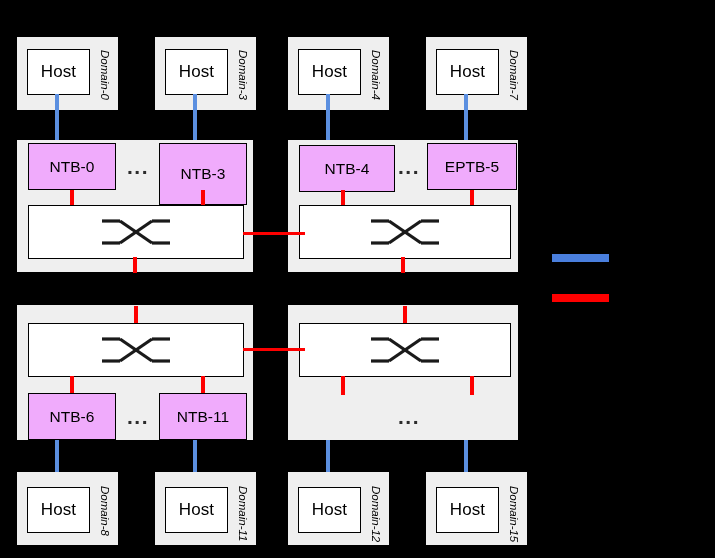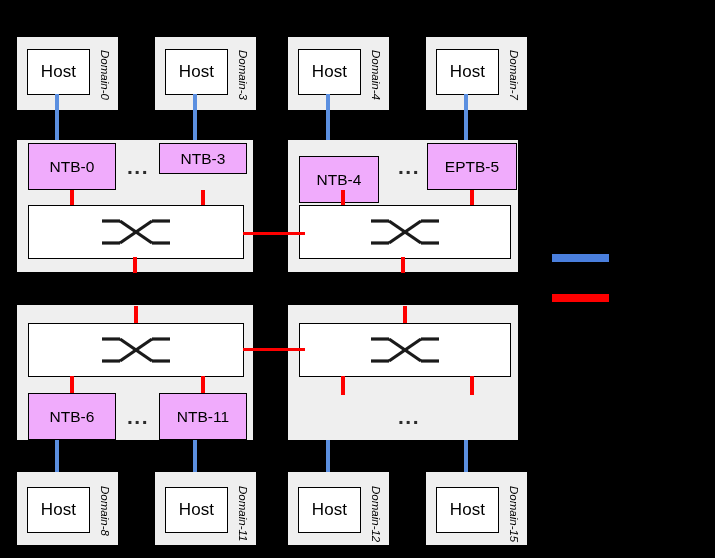--- a/index.html
+++ b/index.html
@@ -127,21 +127,21 @@
     </div>
     <div class="domain-label" style="left:93px; top:12px;">Domain-3</div>
   </div>
   <div class="link-blue" style="left:193px; top:94px; width:4px; height:47px;"></div>
 
   <div class="switch-group" style="left:17px; top:140px; width:236px; height:132px;">
     <div class="ntb-box" style="left:10px; top:2px; width:88px; height:47px;">
       <span>NTB-0</span>
     </div>
     <div class="ellipsis" style="left:100px; top:2px; width:40px; height:47px;">...</div>
-    <div class="ntb-box" style="left:141px; top:2px; width:88px; height:31px;">
+    <div class="ntb-box" style="left:141px; top:2px; width:88px; height:62px;">
       <span>NTB-3</span>
     </div>
 
     <div class="link-red" style="left:52px; top:49px; width:4px; height:17px;"></div>
     <div class="link-red" style="left:183px; top:49px; width:4px; height:17px;"></div>
 
     <div class="crossbar-box" style="left:10px; top:64px; width:216px; height:54px;">
       <svg class="crossbar-icon" viewBox="0 0 72 34">
         <g stroke="#1a1a1a" stroke-width="3.2" fill="none" stroke-linecap="butt">
           <path d="M2,6 L20,6"></path>
@@ -169,21 +169,21 @@
 
   <div class="domain-group" style="left:426px; top:37px; width:101px; height:73px;">
     <div class="host-box" style="left:9px; top:11px; width:63px; height:46px;">
       <span>Host</span>
     </div>
     <div class="domain-label" style="left:93px; top:12px;">Domain-7</div>
   </div>
   <div class="link-blue" style="left:464px; top:94px; width:4px; height:47px;"></div>
 
   <div class="switch-group" style="left:288px; top:140px; width:230px; height:132px;">
-    <div class="ntb-box" style="left:10px; top:15px; width:80px; height:47px;">
+    <div class="ntb-box" style="left:10px; top:4px; width:96px; height:47px;">
       <span>NTB-4</span>
     </div>
     <div class="ellipsis" style="left:100px; top:2px; width:40px; height:47px;">...</div>
     <div class="ntb-box" style="left:138px; top:2px; width:90px; height:47px;">
       <span>EPTB-5</span>
     </div>
 
     <div class="link-red" style="left:52px; top:49px; width:4px; height:17px;"></div>
     <div class="link-red" style="left:181px; top:49px; width:4px; height:17px;"></div>
 

